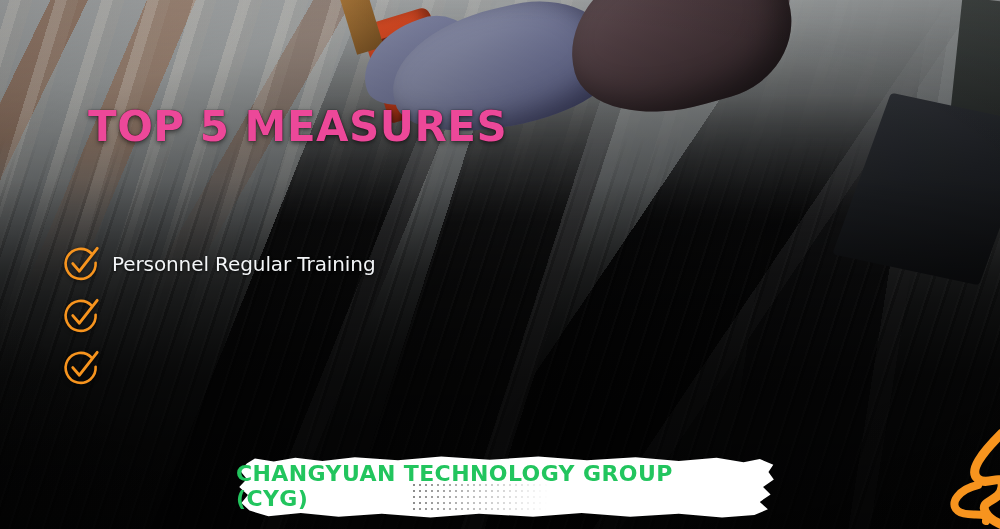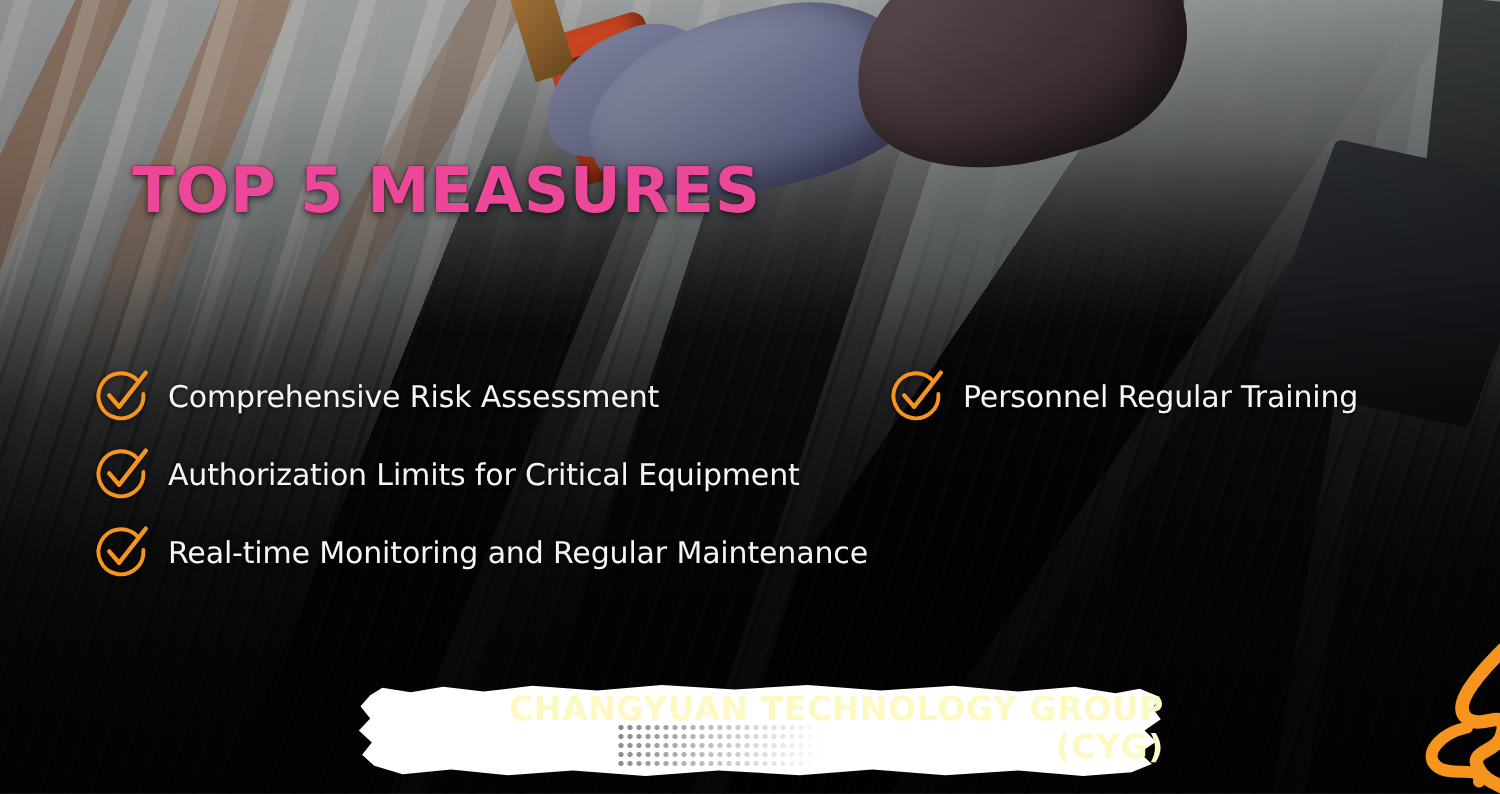--- a/index.html
+++ b/index.html
@@ -247,22 +247,22 @@
   .banner-dots {
     position:absolute; left:175px; top:26px; width:160px; height:30px;
     background:radial-gradient(#1a1a1a 36%, transparent 37%);
     background-size:6px 6px;
     opacity:0.55;
     -webkit-mask-image:linear-gradient(100deg, rgba(0,0,0,0.95), transparent 85%);
     mask-image:linear-gradient(100deg, rgba(0,0,0,0.95), transparent 85%);
   }
   .banner-text {
     position:absolute; inset:0;
-    display:flex; flex-direction:column; align-items:flex-end; justify-content:center;
-    color:#fef9c3;
+    display:flex; flex-direction:column; align-items:flex-start; justify-content:center;
+    color:#22c55e;
     font-family:"DejaVu Sans", sans-serif;
     font-weight:bold;
     font-size:22px;
     line-height:1.12;
     letter-spacing:0.4px;
     text-transform:uppercase;
     white-space:nowrap;
   }
 
   
@@ -299,31 +299,20 @@
 
   <div class="content">
 
     <h1 class="headline">
       <span class="l1">TOP 5 MEASURES</span>
     </h1>
 
     <div class="bullets">
 
       <div class="brow">
-        <div class="bcol-left">
-          <div class="bitem">
-            <span class="check-icon">
-              <svg viewBox="0 0 40 40" aria-hidden="true">
-                <path d="M30.5 9.5a15 15 0 1 0 4.1 9.2" fill="none" stroke="#F7941E" stroke-width="2.6" stroke-linecap="round"></path>
-                <path d="M11.8 19.6 L18.4 27.2 L36.2 4.4" fill="none" stroke="#F7941E" stroke-width="2.9" stroke-linecap="round" stroke-linejoin="round"></path>
-              </svg>
-            </span>
-            <span class="btext">Comprehensive Risk Assessment</span>
-          </div>
-        </div>
         <div class="bcol-right">
           <div class="bitem">
             <span class="check-icon">
               <svg viewBox="0 0 40 40" aria-hidden="true">
                 <path d="M30.5 9.5a15 15 0 1 0 4.1 9.2" fill="none" stroke="#F7941E" stroke-width="2.6" stroke-linecap="round"></path>
                 <path d="M11.8 19.6 L18.4 27.2 L36.2 4.4" fill="none" stroke="#F7941E" stroke-width="2.9" stroke-linecap="round" stroke-linejoin="round"></path>
               </svg>
             </span>
             <span class="btext">Personnel Regular Training</span>
           </div>
@@ -332,35 +321,33 @@
 
       <div class="brow">
         <div class="bcol-left">
           <div class="bitem">
             <span class="check-icon">
               <svg viewBox="0 0 40 40" aria-hidden="true">
                 <path d="M30.5 9.5a15 15 0 1 0 4.1 9.2" fill="none" stroke="#F7941E" stroke-width="2.6" stroke-linecap="round"></path>
                 <path d="M11.8 19.6 L18.4 27.2 L36.2 4.4" fill="none" stroke="#F7941E" stroke-width="2.9" stroke-linecap="round" stroke-linejoin="round"></path>
               </svg>
             </span>
-            <span class="btext">Authorization Limits for Critical Equipment</span>
           </div>
         </div>
       </div>
 
       <div class="brow">
         <div class="bcol-left">
           <div class="bitem">
             <span class="check-icon">
               <svg viewBox="0 0 40 40" aria-hidden="true">
                 <path d="M30.5 9.5a15 15 0 1 0 4.1 9.2" fill="none" stroke="#F7941E" stroke-width="2.6" stroke-linecap="round"></path>
                 <path d="M11.8 19.6 L18.4 27.2 L36.2 4.4" fill="none" stroke="#F7941E" stroke-width="2.9" stroke-linecap="round" stroke-linejoin="round"></path>
               </svg>
             </span>
-            <span class="btext">Real-time Monitoring and Regular Maintenance</span>
           </div>
         </div>
         <div class="bcol-right"></div>
       </div>
 
     </div>
 
     <div class="banner-wrap">
       <div class="banner-paint"></div>
       <div class="banner-dots"></div>

